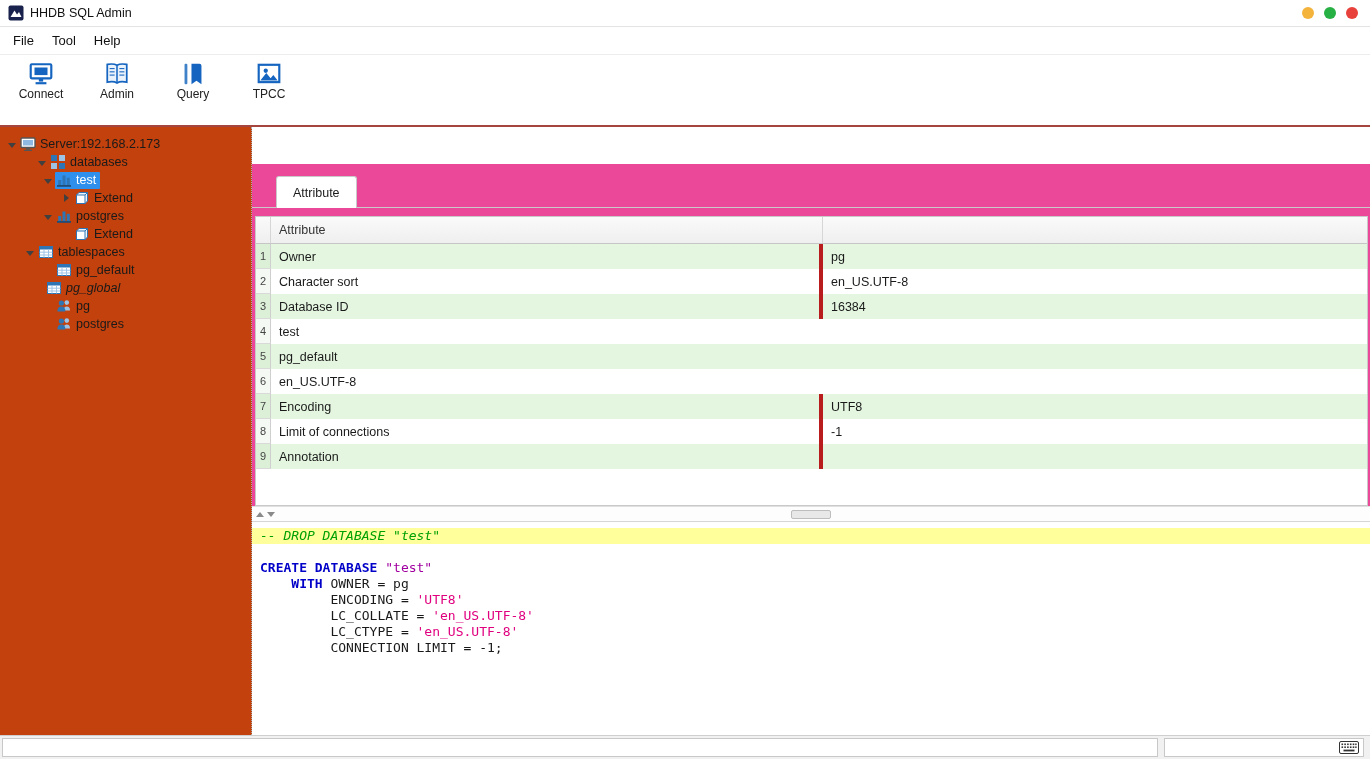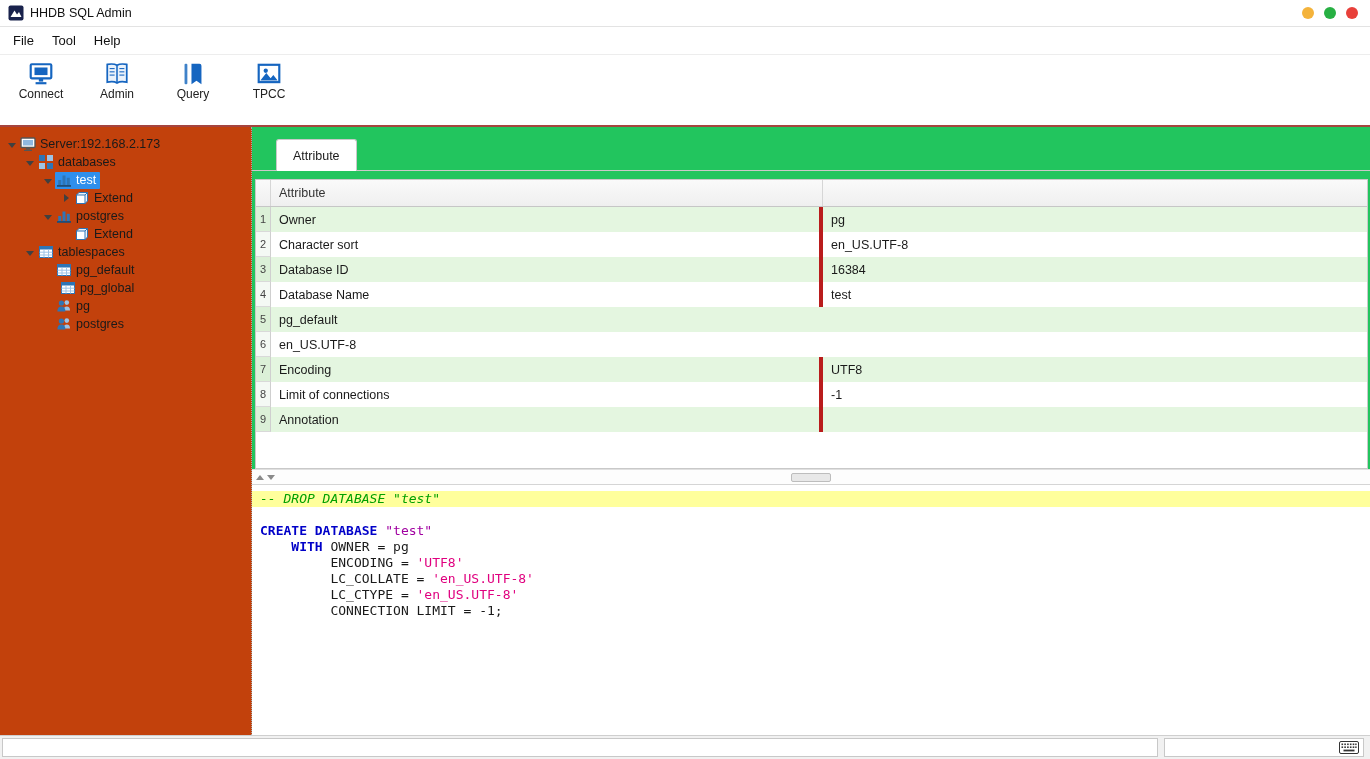--- a/index.html
+++ b/index.html
@@ -40,21 +40,21 @@
   .expander.right::after { content:''; position:absolute; left:4px; top:2px;
     border-top:4px solid transparent; border-bottom:4px solid transparent; border-left:5px solid #404040; }
   .node-body { display:flex; align-items:center; gap:4px; padding:0 4px 0 1px; height:17px; border-radius:1px; }
   .node-body.selected { background:#2f8fec; }
   .node-body.selected .tree-label { color:#fff; }
   .tree-icon { width:16px; height:16px; flex:none; }
   .tree-icon svg { width:16px; height:16px; display:block; }
   .tree-label { font-size:12.5px; color:#1a1a1a; }
 
   
-  .content { flex:1; display:flex; flex-direction:column; min-width:0; background:#22c55e; }
+  .content { flex:1; display:flex; flex-direction:column; min-width:0; background:#ec4899;margin-top:37px; }
   .tabbar { height:44px; flex:none; display:flex; align-items:flex-end; border-bottom:1px solid #c9c9c9; }
   .tab { margin-left:24px; height:32px; min-width:80px; padding:0 16px; background:#fff;
     border:1px solid #c9c9c9; border-bottom:none; border-radius:3px 3px 0 0; display:flex;
     align-items:center; justify-content:center; position:relative; top:1px; font-size:12.5px; }
 
   .table-gap { height:8px; flex:none; }
   .table-frame { height:290px; flex:none; margin:0 2px 0 3px; border:1px solid #c9c9c9;
     display:flex; flex-direction:column; overflow:hidden; background:#fff; }
   .thead { height:27px; flex:none; display:flex; background:linear-gradient(#fafafa,#efefef);
     border-bottom:1px solid #c6c6c6; }
@@ -186,21 +186,21 @@
               <svg viewBox="0 0 16 16">
                 <rect x="1" y="2" width="14" height="9.5" rx="1" fill="#fdfdfd" stroke="#555" stroke-width="1.4"></rect>
                 <rect x="3" y="4" width="10" height="5.5" fill="#8fb8e0"></rect>
                 <rect x="6" y="12" width="4" height="1.6" fill="#555"></rect>
                 <rect x="4" y="13.7" width="8" height="1.3" fill="#555"></rect>
               </svg>
             </span>
             <span class="tree-label">Server:192.168.2.173</span>
           </span>
         </div>
-        <div class="tree-row" style="padding-left: 24px;">
+        <div class="tree-row" style="padding-left: 36px;">
           <span class="expander down"></span>
           <span class="node-body">
             <span class="tree-icon">
               <svg viewBox="0 0 16 16">
                 <rect x="1" y="1" width="6" height="6" fill="#2e75b6"></rect>
                 <rect x="9" y="1" width="6" height="6" fill="#9dc3e6"></rect>
                 <rect x="1" y="9" width="6" height="6" fill="#9dc3e6"></rect>
                 <rect x="9" y="9" width="6" height="6" fill="#2e75b6"></rect>
               </svg>
             </span>
@@ -286,21 +286,21 @@
                 <rect x="1.5" y="2.5" width="13" height="3" fill="#2e75b6"></rect>
                 <line x1="1.5" y1="8.2" x2="14.5" y2="8.2" stroke="#9dc3e6"></line>
                 <line x1="1.5" y1="11" x2="14.5" y2="11" stroke="#9dc3e6"></line>
                 <line x1="6" y1="5.5" x2="6" y2="13.5" stroke="#9dc3e6"></line>
                 <line x1="10.5" y1="5.5" x2="10.5" y2="13.5" stroke="#9dc3e6"></line>
               </svg>
             </span>
             <span class="tree-label">pg_default</span>
           </span>
         </div>
-        <div class="tree-row" style="padding-left: 46px;">
+        <div class="tree-row" style="padding-left: 32px; font-style: italic;">
           <span class="expander"></span>
           <span class="node-body">
             <span class="tree-icon">
               <svg viewBox="0 0 16 16">
                 <rect x="1.5" y="2.5" width="13" height="11" fill="#ffffff" stroke="#2e75b6"></rect>
                 <rect x="1.5" y="2.5" width="13" height="3" fill="#2e75b6"></rect>
                 <line x1="1.5" y1="8.2" x2="14.5" y2="8.2" stroke="#9dc3e6"></line>
                 <line x1="1.5" y1="11" x2="14.5" y2="11" stroke="#9dc3e6"></line>
                 <line x1="6" y1="5.5" x2="6" y2="13.5" stroke="#9dc3e6"></line>
                 <line x1="10.5" y1="5.5" x2="10.5" y2="13.5" stroke="#9dc3e6"></line>
@@ -365,21 +365,20 @@
               <div class="tcell attr">Character sort</div>
               <div class="tcell val">en_US.UTF-8</div>
             </div>
             <div class="trow even-green">
               <div class="tcell num">3</div>
               <div class="tcell attr">Database ID</div>
               <div class="tcell val">16384</div>
             </div>
             <div class="trow odd-white">
               <div class="tcell num">4</div>
-              <div class="tcell attr">Database Name</div>
               <div class="tcell val">test</div>
             </div>
             <div class="trow even-green">
               <div class="tcell num">5</div>
               <div class="tcell val">pg_default</div>
             </div>
             <div class="trow odd-white">
               <div class="tcell num">6</div>
               <div class="tcell val">en_US.UTF-8</div>
             </div>

